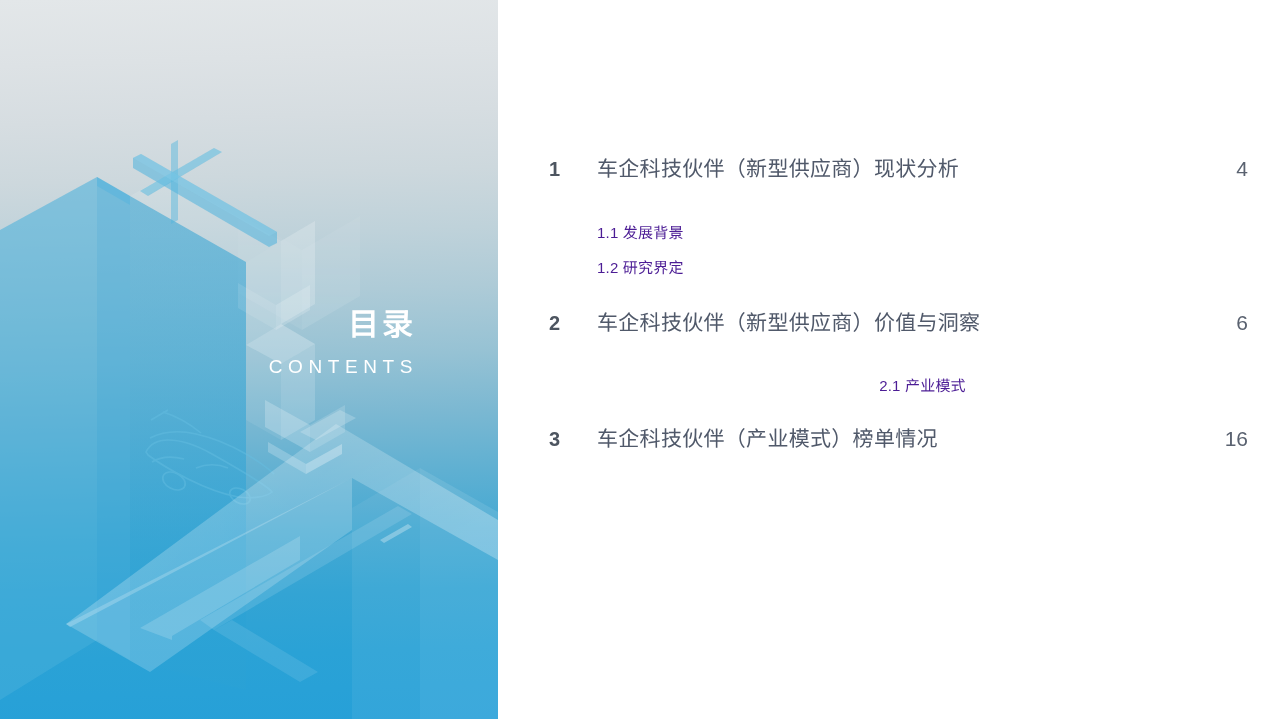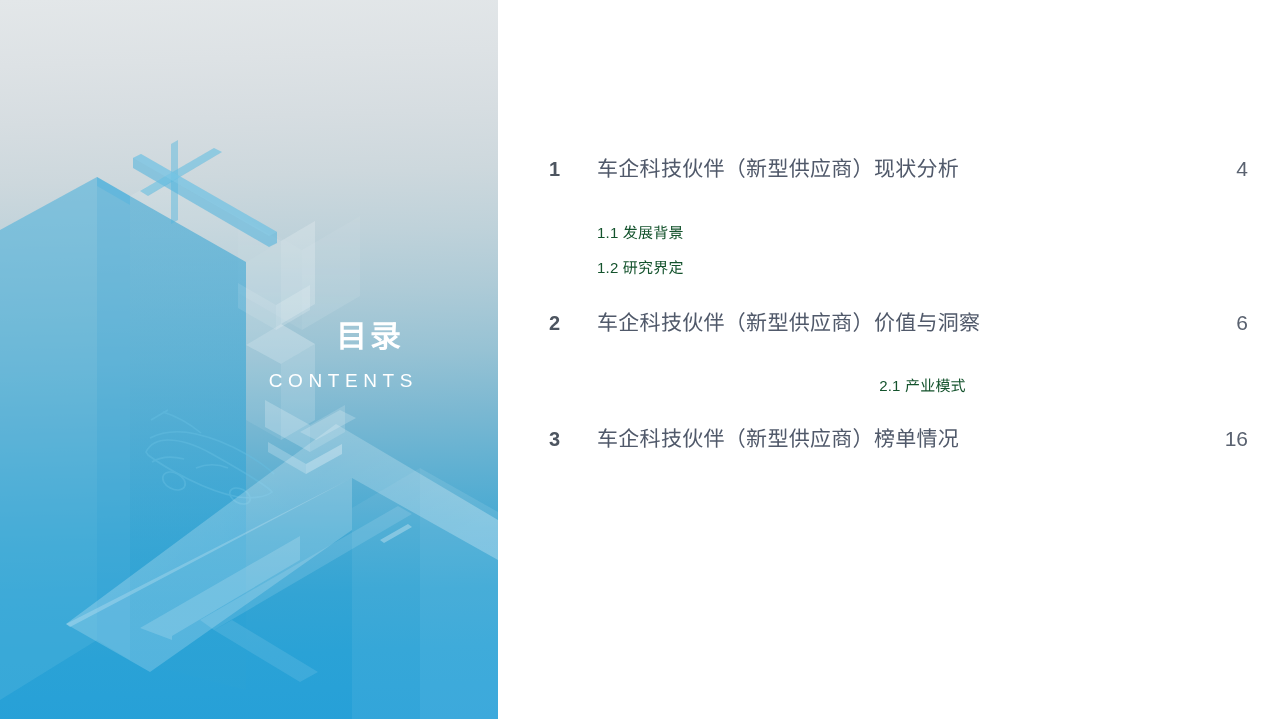--- a/index.html
+++ b/index.html
@@ -60,21 +60,21 @@
     top: 305px;
     text-align: right;
     z-index: 5;
   }
   .cover-title {
     font-size: 31px;
     font-weight: 700;
     color: #ffffff;
     letter-spacing: 3px;
     line-height: 1.05;
-    margin: 16px;
+    margin: 4px;
     white-space: nowrap;
   }
   .cover-subtitle {
     font-size: 19px;
     font-weight: 400;
     color: #ffffff;
     letter-spacing: 5.6px;
     margin: 14px 0 0 0;
     white-space: nowrap;
     padding-right: 2px;
@@ -132,21 +132,21 @@
   }
 
   .toc-sublist {
     margin: 0;
     padding: 0;
     list-style: none;
   }
   .toc-sub {
     font-size: 15px;
     font-weight: 400;
-    color: #14532d;
+    color: #4c1d95;
     line-height: 1;
     padding-left: 48px;
     letter-spacing: 0.2px;
     white-space: nowrap;
   }
 
   
   .sec-1 .toc-head { margin-bottom: 0; }
   .sec-1 .toc-sublist { margin-top: 46px; }
   .sec-1 .toc-sub + .toc-sub { margin-top: 20px; }
@@ -316,21 +316,21 @@
           <span class="toc-page">6</span>
         </div>
         <ul class="toc-sublist">
           <li class="toc-sub">2.1 产业模式</li>
         </ul>
       </div>
 
       <div class="toc-section sec-3">
         <div class="toc-head">
           <span class="toc-num">3</span>
-          <span class="toc-title">车企科技伙伴（新型供应商）榜单情况</span>
+          <span class="toc-title">车企科技伙伴（产业模式）榜单情况</span>
           <span class="toc-page">16</span>
         </div>
       </div>
 
     </div>
   </div>
 
 </div>
 
 </body></html>

